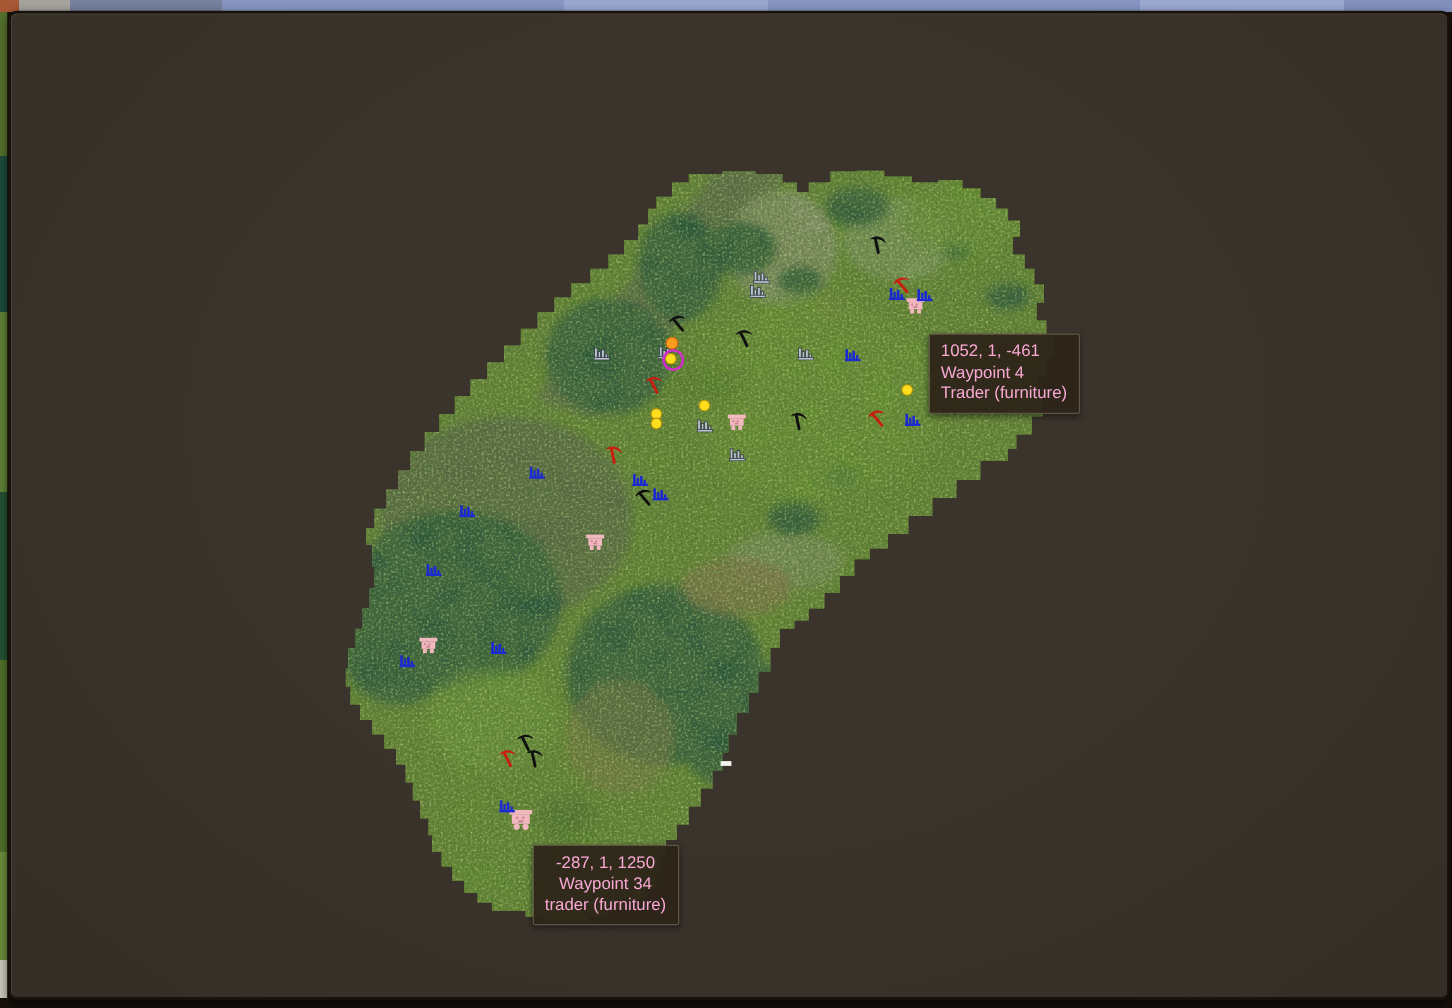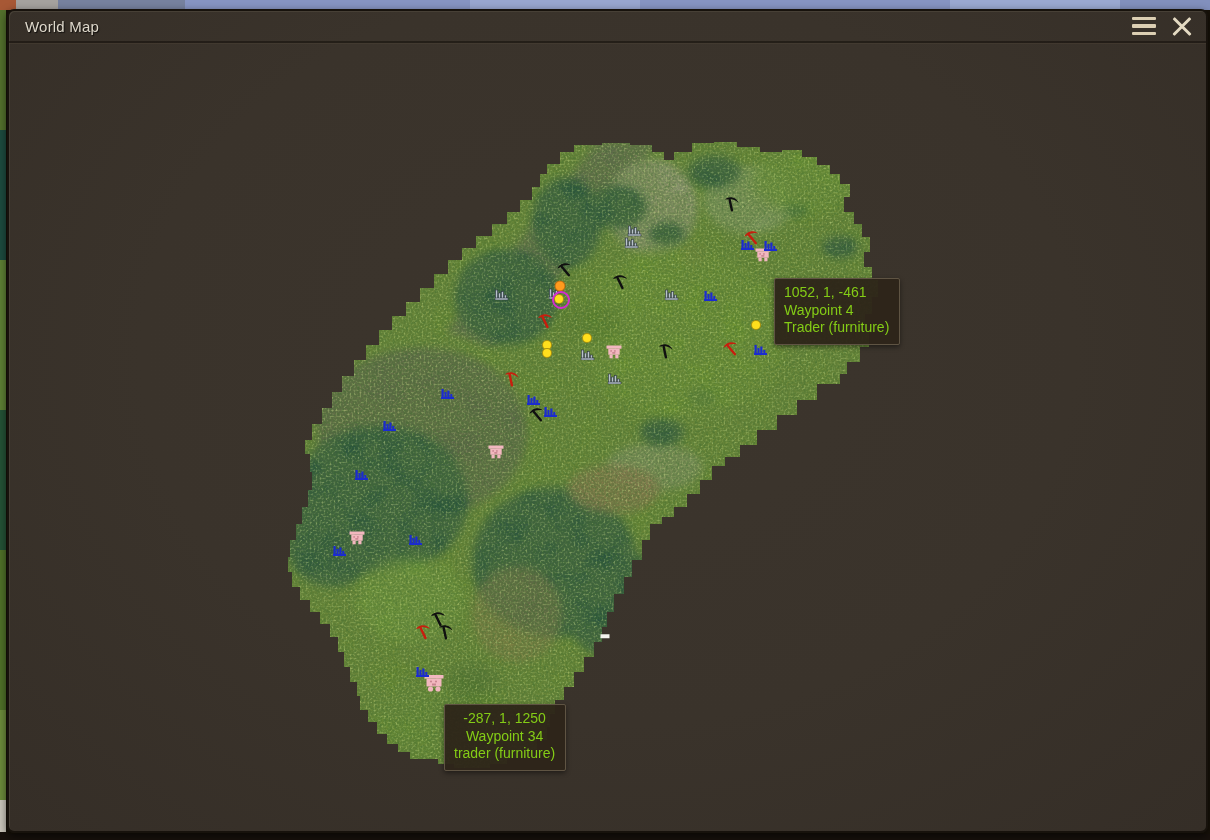--- a/index.html
+++ b/index.html
@@ -35,43 +35,32 @@
 
   .map-area{position:absolute;left:0;top:32px;right:0;bottom:0;overflow:hidden;cursor:grab;}
   .map-svg{position:absolute;left:-7px;top:-41px;}  
 
   #marker-layer{position:absolute;left:-7px;top:-41px;width:1210px;height:840px;pointer-events:none;}
   .marker{position:absolute;transform:translate(-50%,-50%);pointer-events:auto;line-height:0;}
   .marker svg{display:block;}
   .dot{border-radius:50%;}
 
   .tooltip{position:absolute;background:rgba(45,37,25,.95);border:1px solid #5f5443;border-radius:2px;
-    color:#84cc16;font-size:14px;line-height:17.5px;padding:5px 10px 7px 9px;white-space:nowrap;
+    color:#f9a8d4;font-size:14px;line-height:17.5px;padding:5px 10px 7px 9px;white-space:nowrap;
     box-shadow:0 2px 5px rgba(0,0,0,.45);}
 </style>
 </head>
 <body>
 
 <div class="screen">
   <div class="bg-top"></div>
   <div class="bg-left"></div>
   <div class="bg-bottom"></div>
 
   <div class="window">
-    <div class="titlebar">
-      <div class="title">World Map</div>
-      <div class="tb-buttons">
-        <div class="hamburger">
-            <span></span>
-            <span></span>
-            <span></span>
-          </div>
-        <div class="close-x"></div>
-      </div>
-    </div>
 
     <div class="map-area">
 
       <svg class="map-svg" width="1210" height="840" viewBox="0 0 1210 840">
         <defs>
           <clipPath id="landClip">
             <path d="M545 162 H558 V150 H572 V143 H600 V141 H628 V143 H650 V150 H662 V158 H672 V150 H690 V141 H712 V140 H735 V145 H758 V150 H780 V148 H800 V155 H815 V163 H828 V172 H838 V182 H848 V195 H842 V210 H852 V222 H860 V235 H868 V250 H862 V265 H870 V278 H876 V295 H870 V312 H863 V330 H867 V345 H858 V360 H845 V372 H838 V382 H815 V398 H795 V413 H775 V428 H755 V443 H738 V455 H723 V464 H710 V478 H698 V492 H685 V505 H672 V515 H660 V522 H648 V538 H640 V558 H630 V575 H622 V592 H612 V610 H605 V625 H600 V640 H592 V655 H582 V670 H572 V685 H562 V698 H553 V712 H548 V725 H545 V738 H535 V748 H520 V756 H505 V762 H488 V766 H470 V766 H452 V762 H436 V757 H420 V757 H408 V750 H396 V742 H385 V732 H375 V720 H366 V708 H358 V694 H355 V680 H348 V665 H342 V650 H336 V635 H328 V622 H318 V610 H308 V598 H298 V585 H290 V570 H286 V555 H288 V538 H294 V522 H300 V505 H306 V488 H310 V470 H308 V452 H303 V438 H310 V422 H320 V406 H330 V390 H340 V374 H352 V358 H364 V343 H377 V328 H390 V314 H404 V300 H418 V286 H432 V272 H446 V258 H460 V246 H474 V234 H490 V222 H505 V210 H518 V198 H530 V185 H538 V172 H545 V162 Z"></path>
           </clipPath>
           <filter id="soften">
               <feGaussianBlur stdDeviation="4"></feGaussianBlur>

